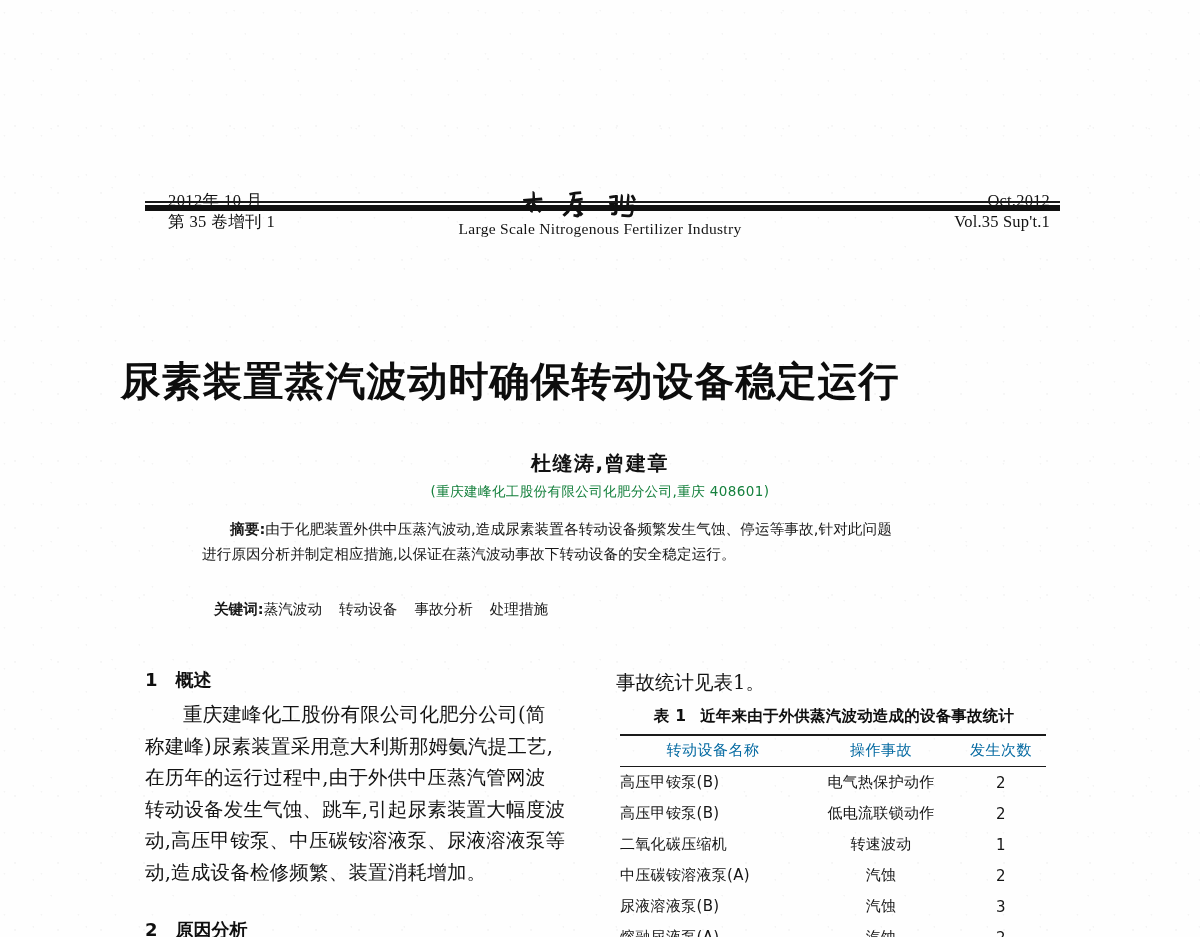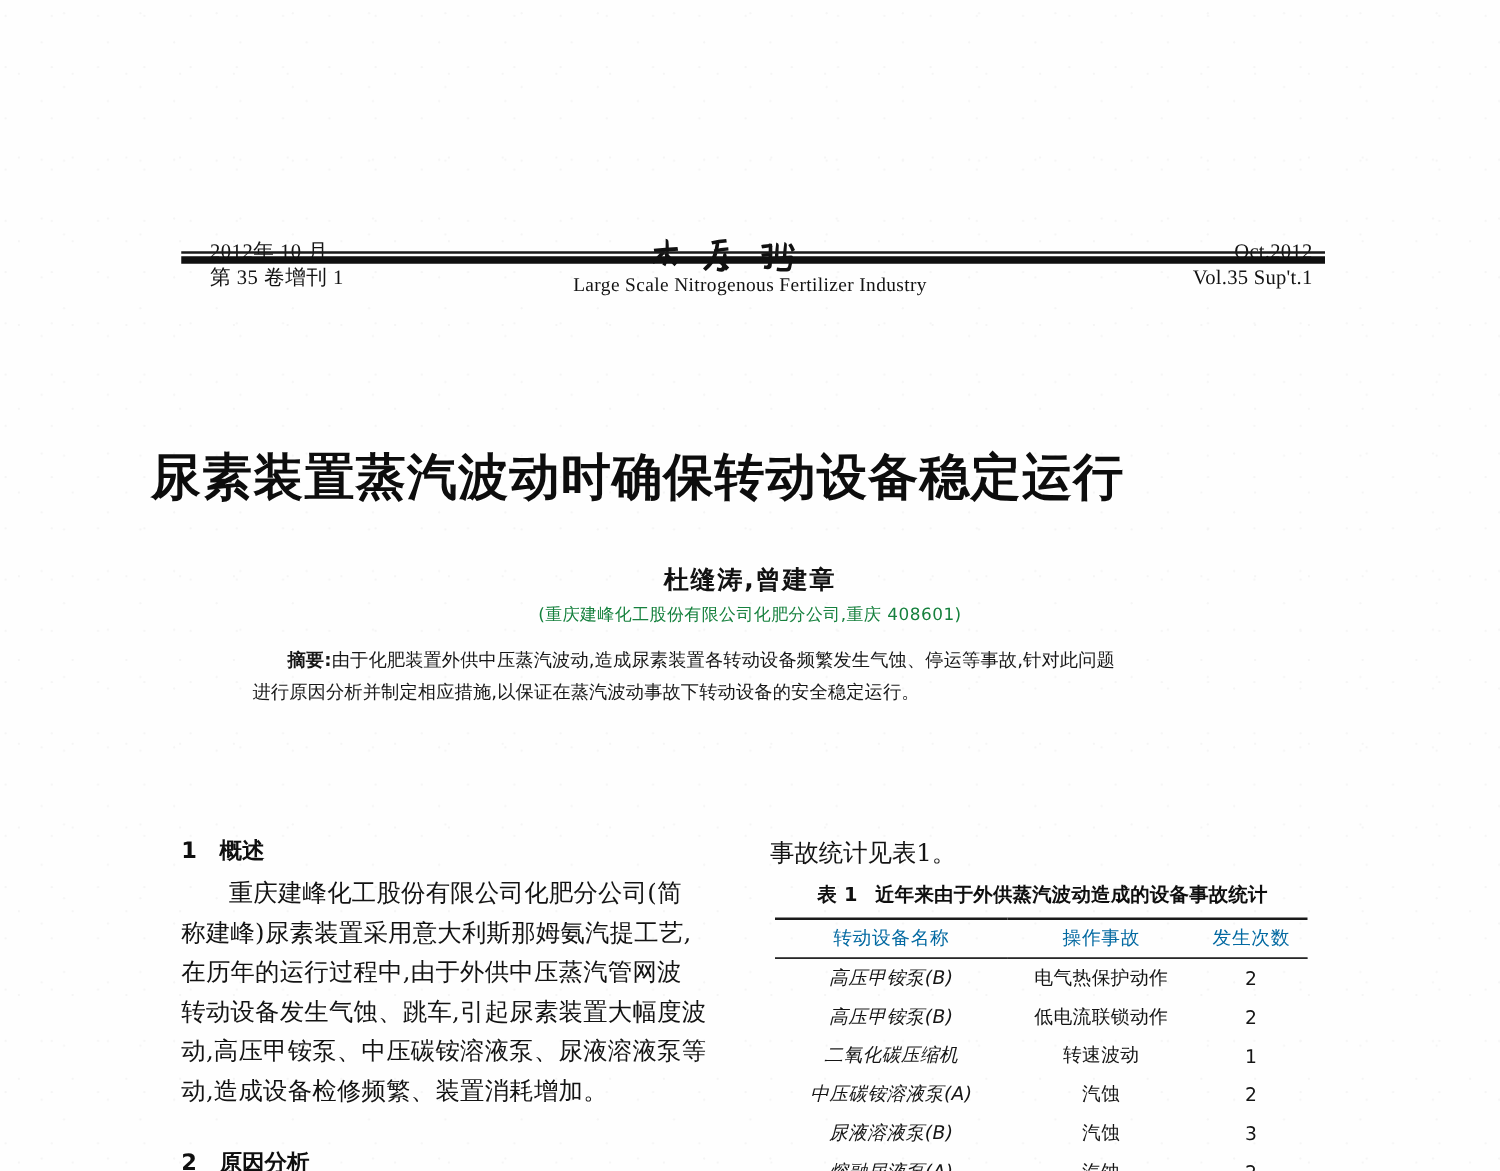--- a/index.html
+++ b/index.html
@@ -254,21 +254,21 @@
     white-space: nowrap;
   }
   table.stat tbody td {
     font-size: 15px;
     letter-spacing: 0.3px;
     color: #151515;
     padding: 6px 0 6px 0;
     text-align: center;
     white-space: nowrap;
   }
-  table.stat tbody td.name { text-align: center; font-style: italic; }
+  table.stat tbody td.name { text-align: left; }
   col.c1 { width: 186px; }
   col.c2 { width: 150px; }
   col.c3 { width: 90px; }
 
   
   .scan-noise {
     position: absolute;
     left: 0; top: 0;
     width: 1200px; height: 937px;
     pointer-events: none;
@@ -331,20 +331,23 @@
 
   <div class="title">尿素装置蒸汽波动时确保转动设备稳定运行</div>
   <div class="authors">杜缝涛,曾建章</div>
   <div class="affiliation">(重庆建峰化工股份有限公司化肥分公司,重庆  408601)</div>
 
   <div class="abs-block">
     <div class="abs-line first"><span class="abs-lead">摘要:</span><span>由于化肥装置外供中压蒸汽波动,造成尿素装置各转动设备频繁发生气蚀、停运等事故,针对此问题</span></div>
     <div class="abs-line">进行原因分析并制定相应措施,以保证在蒸汽波动事故下转动设备的安全稳定运行。</div>
   </div>
 
+  <div class="kw-block">
+    <div class="kw-line"><span class="kw-lead">关键词:</span><span>蒸汽波动</span><span class="kw-sep"></span><span>转动设备</span><span class="kw-sep"></span><span>事故分析</span><span class="kw-sep"></span><span>处理措施</span></div>
+  </div>
 
   <div class="col-left">
     <div class="sec-head"><span class="num">1</span><span>概述</span></div>
     <div class="body-line indent">重庆建峰化工股份有限公司化肥分公司(简</div>
     <div class="body-line">称建峰)尿素装置采用意大利斯那姆氨汽提工艺,</div>
     <div class="body-line">在历年的运行过程中,由于外供中压蒸汽管网波</div>
     <div class="body-line">转动设备发生气蚀、跳车,引起尿素装置大幅度波</div>
     <div class="body-line">动,高压甲铵泵、中压碳铵溶液泵、尿液溶液泵等</div>
     <div class="body-line">动,造成设备检修频繁、装置消耗增加。</div>
   </div>

